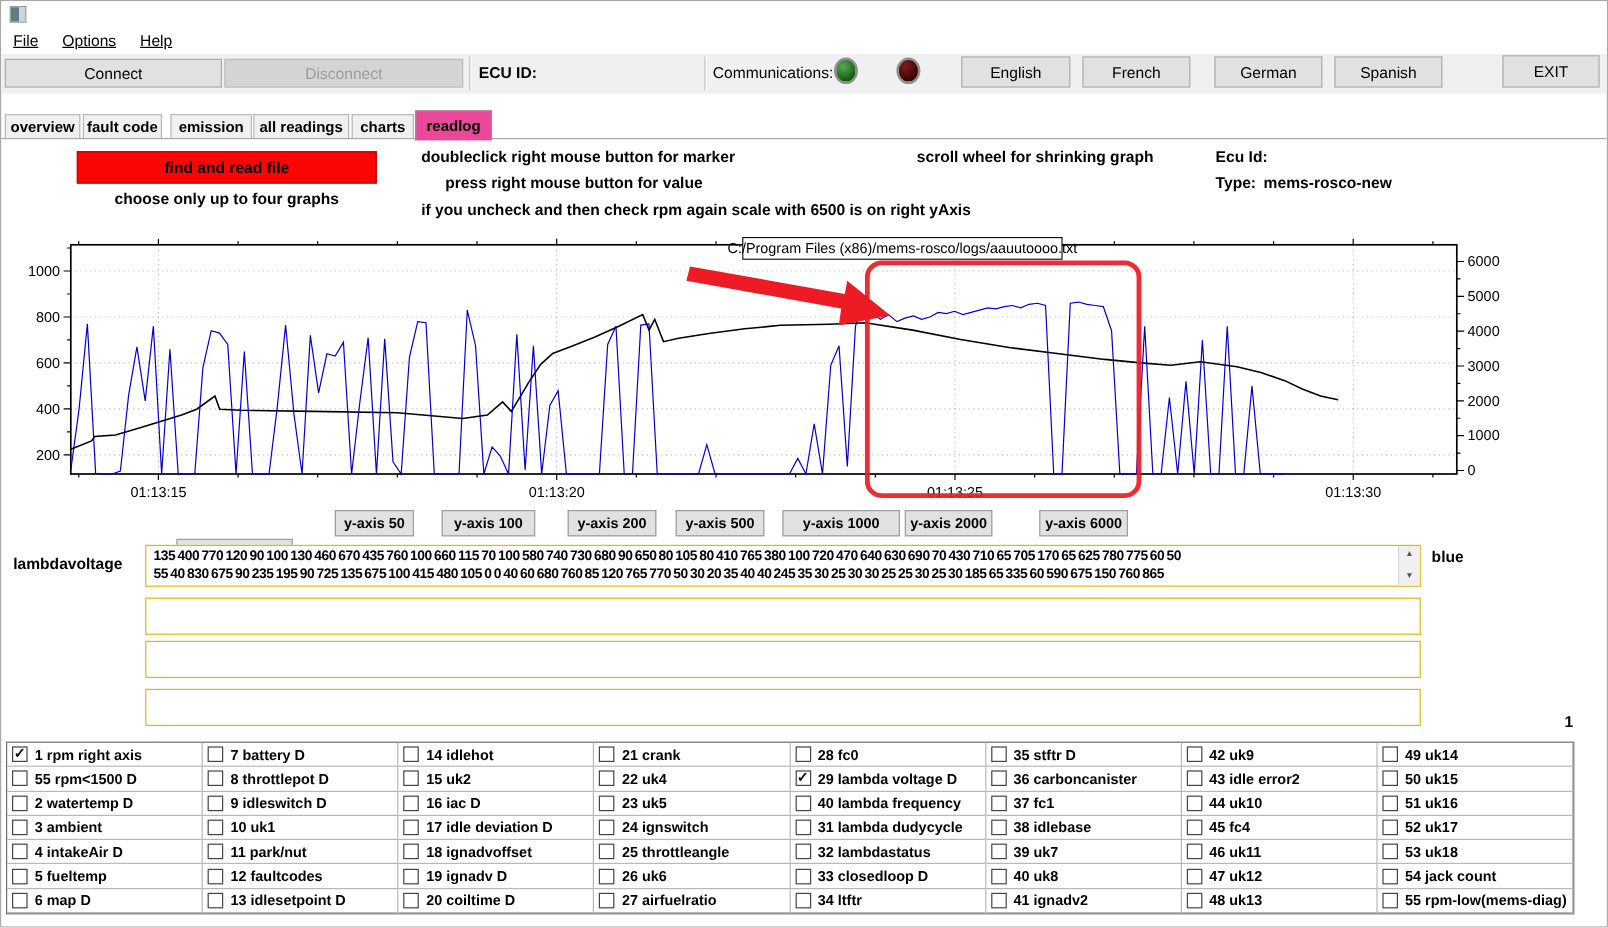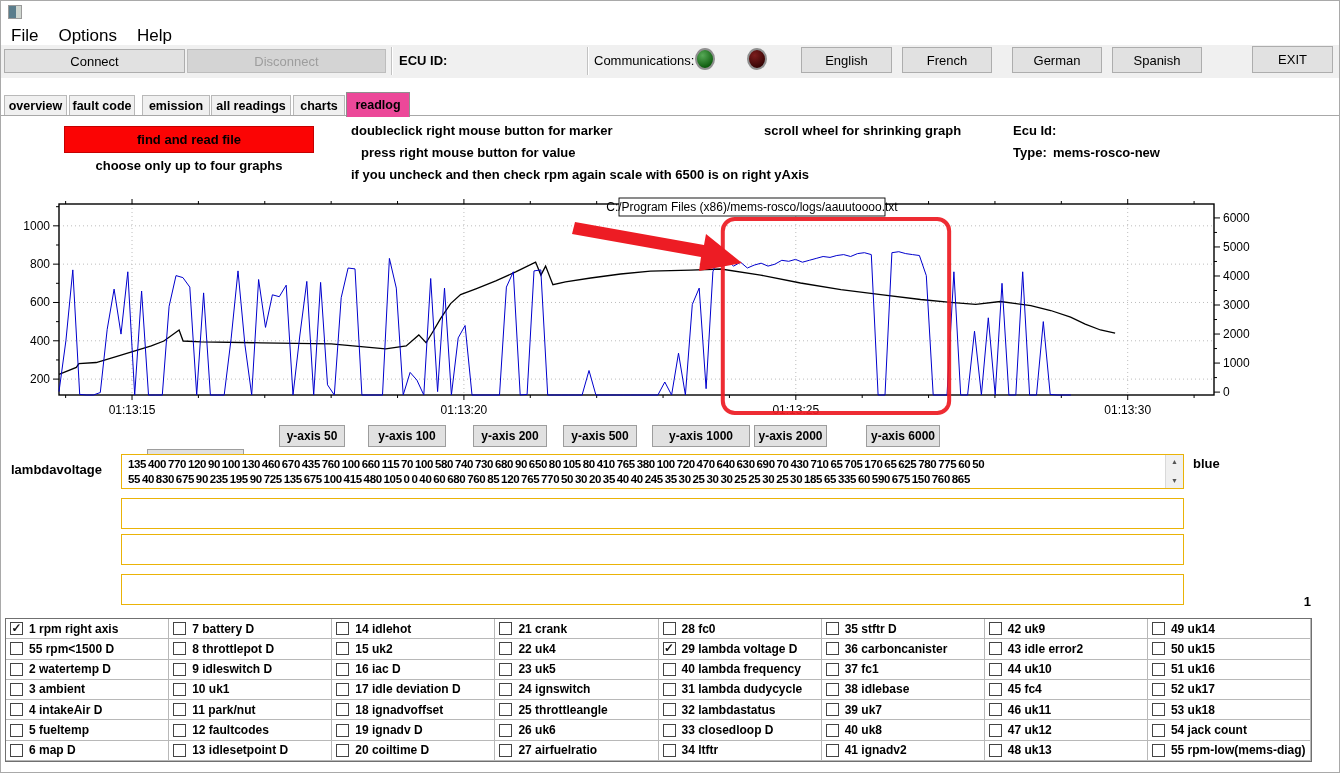--- a/index.html
+++ b/index.html
@@ -1,21 +1,21 @@
 <!DOCTYPE html>
 <html><head>
 <meta charset="utf-8">
 <style>
   html,body{margin:0;padding:0;background:#dcdcdc;font-family:"Liberation Sans",sans-serif;}
   .win{position:relative;width:1340px;height:773px;background:#fff;border:1px solid #a9a9a9;box-sizing:border-box;overflow:hidden;}
   .titlebar{position:absolute;left:0;top:0;right:0;height:22px;background:#fff;}
   .app-icon{position:absolute;left:7px;top:4px;width:14px;height:14px;border:1px solid #9a9a9a;background:linear-gradient(90deg,#5a7d8c 0 55%,#cfd6d0 55% 100%);box-sizing:border-box;}
   .title-text{position:absolute;left:28px;top:4px;font-size:13px;color:#000;margin-top:20px;}
   .menubar{position:absolute;left:0;top:22px;right:0;height:22px;background:#fff;}
-  .menu-item{display:inline-block;padding:3px 10px;font-size:17px;color:#000;}
+  .menu-item{display:inline-block;padding:3px 10px;font-size:13px;color:#000;text-decoration:underline;}
   .toolbar{position:absolute;left:0;top:44px;right:0;height:33px;background:#f0f0f0;}
   .btn{position:absolute;box-sizing:border-box;background:#e1e1e1;border:1px solid #adadad;font-size:13px;color:#000;text-align:center;display:flex;align-items:center;justify-content:center;font-family:"Liberation Sans",sans-serif;}
   .btn.disabled{background:#d4d4d4;border-color:#bdbdbd;color:#9d9d9d;}
   .vsep{position:absolute;top:46px;width:1px;height:28px;background:#c2c2c2;box-shadow:1px 0 0 #fff;}
   .tlabel{position:absolute;font-size:13px;color:#000;white-space:nowrap;}
   .bold{font-weight:bold;}
   .led{position:absolute;width:20px;height:22px;border-radius:50%;border:2px solid #8f8f8f;box-sizing:border-box;}
   .led-ok{background:radial-gradient(circle at 35% 30%,#57a957,#0d5c0d 75%);}
   .led-err{background:radial-gradient(circle at 35% 30%,#7c1d1d,#360404 75%);}
   .tabline{position:absolute;left:0;top:114px;right:0;height:1px;background:#a8a8a8;z-index:1;}
@@ -67,21 +67,21 @@
       <div class="tab" style="left: 141px; width: 68px;">emission</div>
       <div class="tab" style="left: 210px; width: 80px;">all readings</div>
       <div class="tab" style="left: 292px; width: 52px;">charts</div>
       <div class="tab active" style="left: 345px; width: 64px;">readlog</div>
     </div>
 
   <div class="redbtn">find and read file</div>
   <div class="note" style="left:63px;top:157px;width:250px;text-align:center;">choose only up to four graphs</div>
   <div id="instructions">
       <div class="note" style="left: 350px; top: 122px;">doubleclick right mouse button for marker</div>
-      <div class="note" style="left: 360px; top: 144px;">press right mouse button for value</div>
+      <div class="note" style="left: 370px; top: 144px;">press right mouse button for value</div>
       <div class="note" style="left: 350px; top: 166px;">if you uncheck and then check rpm again scale with 6500 is on right yAxis</div>
     </div>
   <div class="note" style="left:763px;top:122px;">scroll wheel for shrinking graph</div>
   <div class="note" style="left:1012px;top:122px;">Ecu Id:</div>
   <div class="note" style="left:1012px;top:144px;">Type:</div>
   <div class="note" style="left:1052px;top:144px;">mems-rosco-new</div>
 
   <svg id="chart-svg" width="1340" height="232" style="position:absolute;left:0;top:190px;">
       <line x1="58" x2="1213" y1="188.09929789368104" y2="188.09929789368104" stroke="#bdbdbd" stroke-dasharray="1 3"></line>
       <line x1="58" x2="1213" y1="149.78435305917753" y2="149.78435305917753" stroke="#bdbdbd" stroke-dasharray="1 3"></line>

